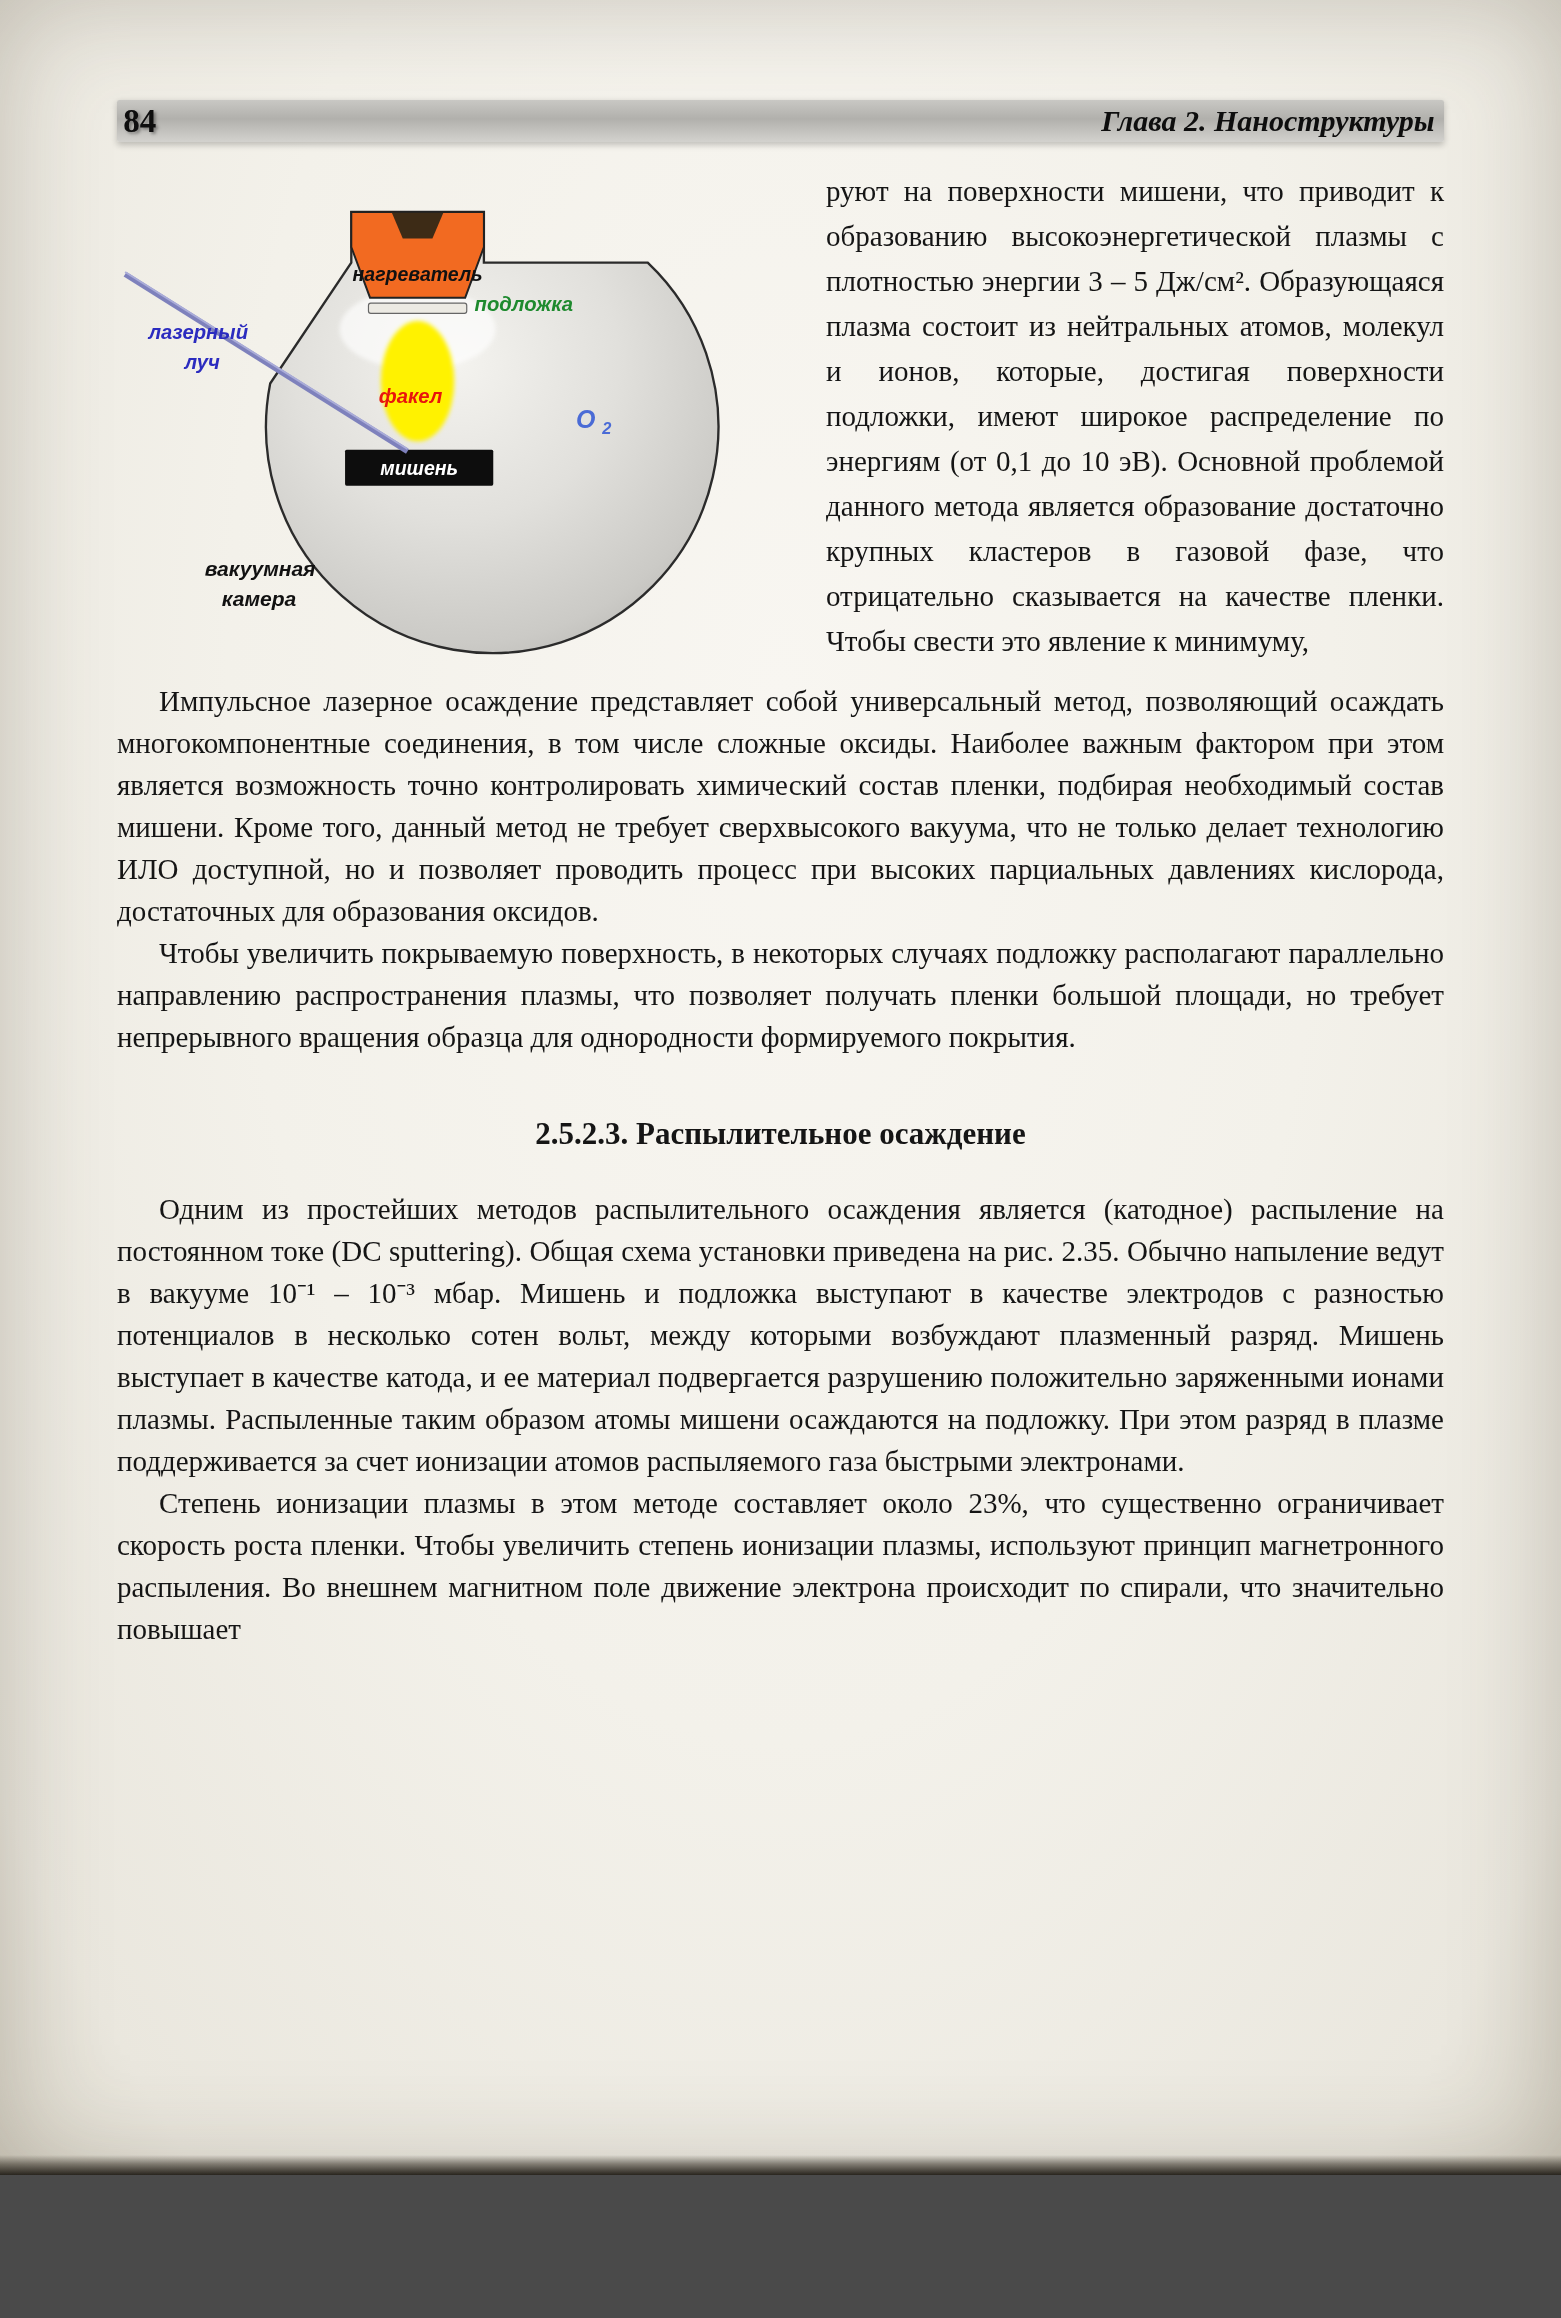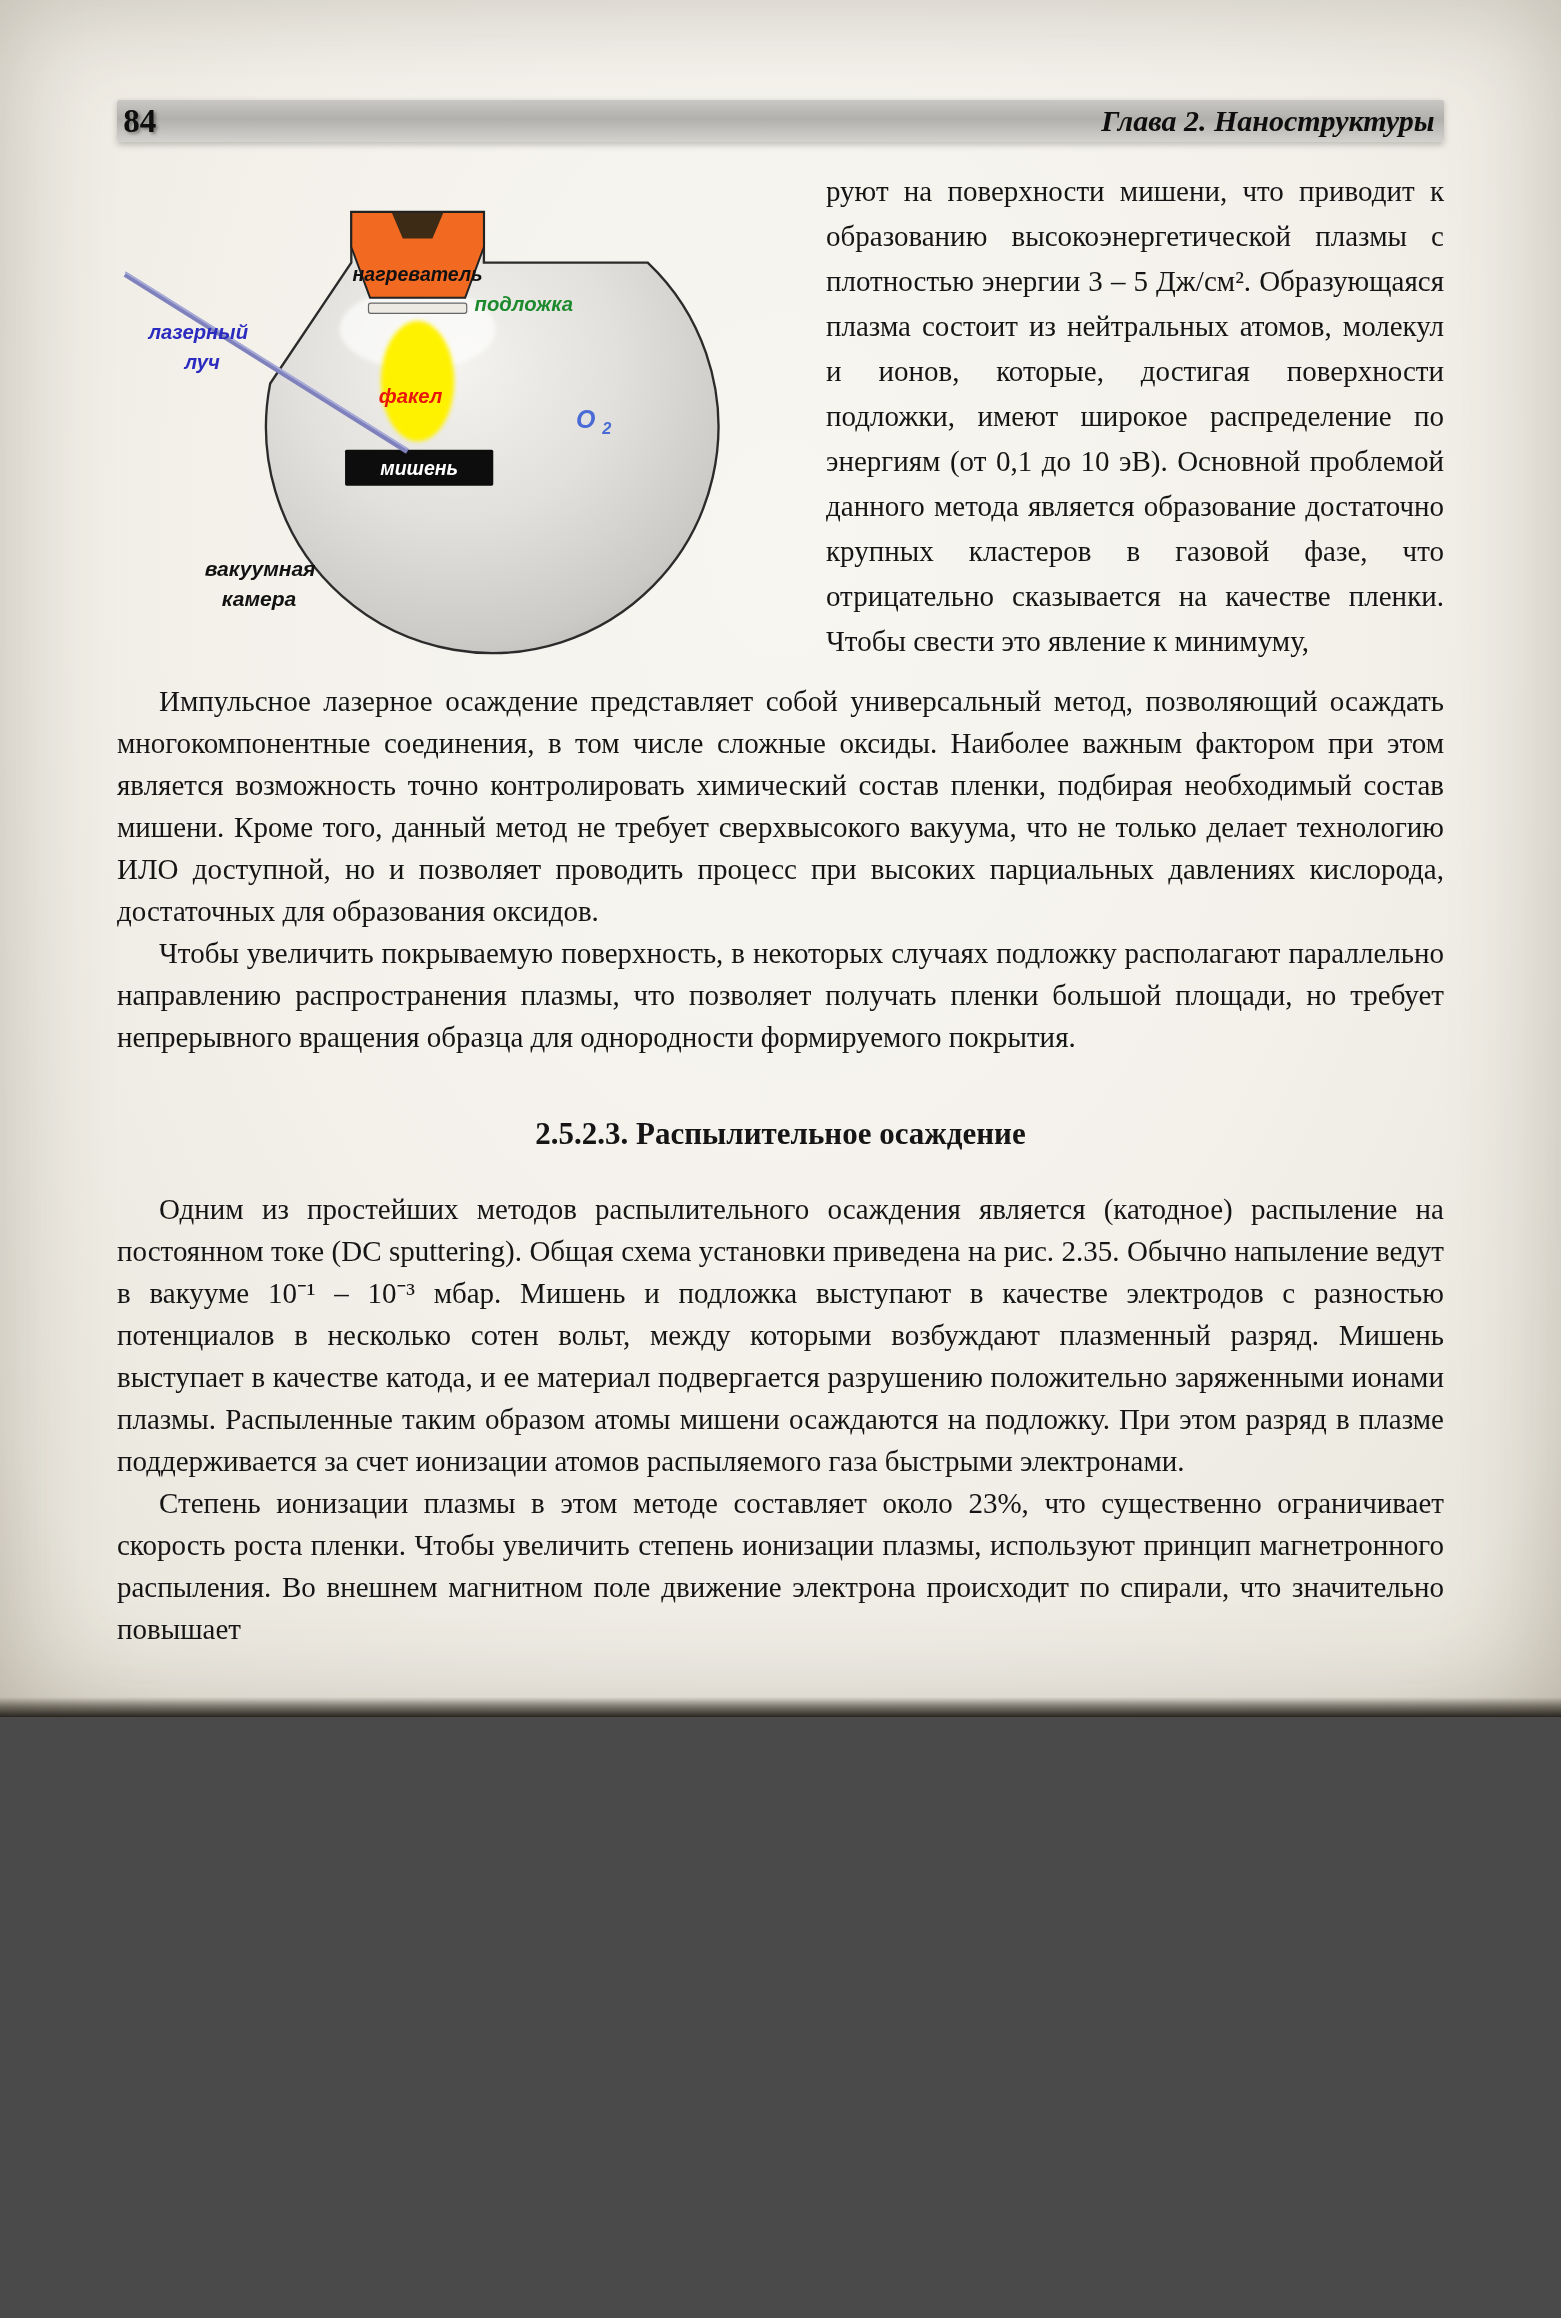--- a/index.html
+++ b/index.html
@@ -1,19 +1,19 @@
 <!DOCTYPE html>
 <html style="font-size:12.5px"><head>
 <meta charset="utf-8">
 <style>
   * { margin:0; padding:0; box-sizing:border-box; }
   html,body { background:#4a4a4a; }
   .page {
     position:relative;
-    width:1561px; height:1717px;
+    width:1561px; height:2175px;
     margin:0 auto;
     background: radial-gradient(ellipse at 50% 32%, #f8f6f1 0%, #f3f1ea 50%, #eae7de 88%, #dcd8cc 100%);
     font-family:"Liberation Serif", serif;
     color:#151515;
     overflow:hidden;
     box-shadow: inset 0 0 109px rgba(80,70,50,.28);
   }
   .inner { padding:100px 117px 0 117px; }
 
   

